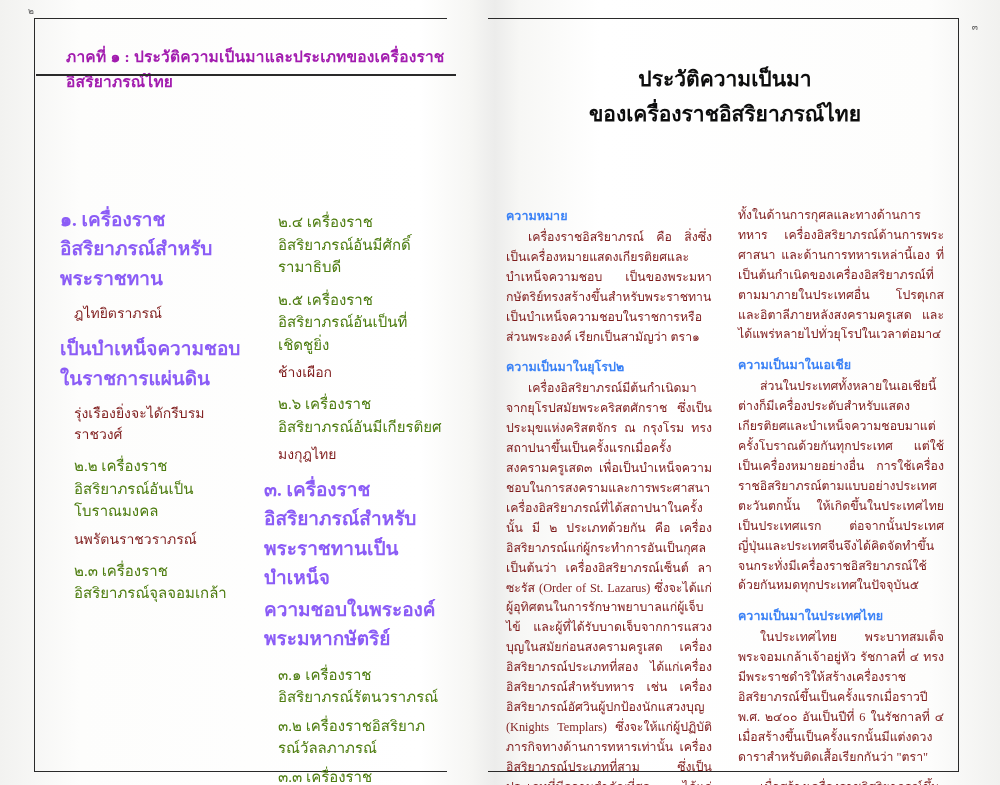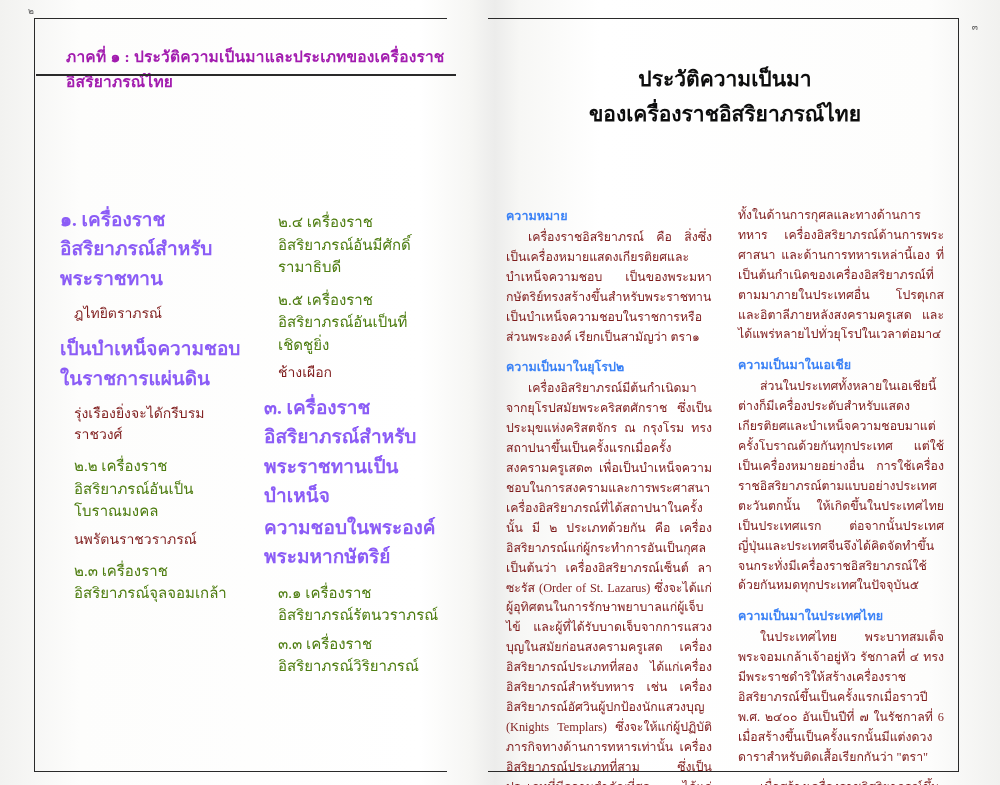--- a/index.html
+++ b/index.html
@@ -209,25 +209,30 @@
 
       <div class="toc-col">
         <div class="toc-block">
             <div class="toc-sub">๒.๔ เครื่องราชอิสริยาภรณ์อันมีศักดิ์รามาธิบดี</div>
           </div>
         <div class="toc-block">
             <div class="toc-sub">๒.๕ เครื่องราชอิสริยาภรณ์อันเป็นที่เชิดชูยิ่ง</div>
         <div class="toc-line">ช้างเผือก</div>
           </div>
         <div class="toc-block">
+            <div class="toc-sub">๒.๖ เครื่องราชอิสริยาภรณ์อันมีเกียรติยศ</div>
+        <div class="toc-line">มงกุฎไทย</div>
+          </div>
+        <div class="toc-block">
             <div class="toc-h">๓. เครื่องราชอิสริยาภรณ์สำหรับพระราชทานเป็นบำเหน็จ</div>
         <div class="toc-h">ความชอบในพระองค์พระมหากษัตริย์</div>
           </div>
         <div class="toc-block">
             <div class="toc-sub">๓.๑ เครื่องราชอิสริยาภรณ์รัตนวราภรณ์</div>
+        <div class="toc-sub">๓.๒ เครื่องราชอิสริยาภรณ์วัลลภาภรณ์</div>
         <div class="toc-sub">๓.๓ เครื่องราชอิสริยาภรณ์วิริยาภรณ์</div>
           </div>
       </div>
     </div>
   </div>
 
   <div class="right-page">
     <div class="right-frame"></div>
     <div class="folio-right">๓</div>
 
@@ -242,19 +247,19 @@
         <p class="para indent">เครื่องราชอิสริยาภรณ์ คือ สิ่งซึ่งเป็นเครื่องหมายแสดงเกียรติยศและบำเหน็จความชอบ เป็นของพระมหากษัตริย์ทรงสร้างขึ้นสำหรับพระราชทานเป็นบำเหน็จความชอบในราชการหรือส่วนพระองค์ เรียกเป็นสามัญว่า ตรา๑</p>
         <div class="sec-h">ความเป็นมาในยุโรป๒</div>
         <p class="para indent">เครื่องอิสริยาภรณ์มีต้นกำเนิดมาจากยุโรปสมัยพระคริสตศักราช ซึ่งเป็นประมุขแห่งคริสตจักร ณ กรุงโรม ทรงสถาปนาขึ้นเป็นครั้งแรกเมื่อครั้งสงครามครูเสด๓ เพื่อเป็นบำเหน็จความชอบในการสงครามและการพระศาสนา เครื่องอิสริยาภรณ์ที่ได้สถาปนาในครั้งนั้น มี ๒ ประเภทด้วยกัน คือ เครื่องอิสริยาภรณ์แก่ผู้กระทำการอันเป็นกุศลเป็นต้นว่า เครื่องอิสริยาภรณ์เซ็นต์ ลาซะรัส (Order of St. Lazarus) ซึ่งจะได้แก่ผู้อุทิศตนในการรักษาพยาบาลแก่ผู้เจ็บไข้ และผู้ที่ได้รับบาดเจ็บจากการแสวงบุญในสมัยก่อนสงครามครูเสด เครื่องอิสริยาภรณ์ประเภทที่สอง ได้แก่เครื่องอิสริยาภรณ์สำหรับทหาร เช่น เครื่องอิสริยาภรณ์อัศวินผู้ปกป้องนักแสวงบุญ (Knights Templars) ซึ่งจะให้แก่ผู้ปฏิบัติภารกิจทางด้านการทหารเท่านั้น เครื่องอิสริยาภรณ์ประเภทที่สาม ซึ่งเป็นประเภทที่มีความสำคัญที่สุด ได้แก่เครื่องอิสริยาภรณ์ เซ็นต์ จอห์น แห่งเยรูซาเล็ม (Order of St. John of Jerusalem) ซึ่งต่อมารู้จักกันในนามเครื่องอิสริยาภรณ์มอลตา (Order of the Malta) ซึ่งให้แก่ผู้ประกอบคุณงามความดี</p>
       </div>
 
       <div class="col">
         <p class="para">ทั้งในด้านการกุศลและทางด้านการทหาร เครื่องอิสริยาภรณ์ด้านการพระศาสนา และด้านการทหารเหล่านี้เอง ที่เป็นต้นกำเนิดของเครื่องอิสริยาภรณ์ที่ตามมาภายในประเทศอื่น โปรตุเกส และอิตาลีภายหลังสงครามครูเสด และได้แพร่หลายไปทั่วยุโรปในเวลาต่อมา๔</p>
         <div class="sec-h">ความเป็นมาในเอเชีย</div>
         <p class="para indent">ส่วนในประเทศทั้งหลายในเอเชียนี้ ต่างก็มีเครื่องประดับสำหรับแสดงเกียรติยศและบำเหน็จความชอบมาแต่ครั้งโบราณด้วยกันทุกประเทศ แต่ใช้เป็นเครื่องหมายอย่างอื่น การใช้เครื่องราชอิสริยาภรณ์ตามแบบอย่างประเทศตะวันตกนั้น ให้เกิดขึ้นในประเทศไทยเป็นประเทศแรก ต่อจากนั้นประเทศญี่ปุ่นและประเทศจีนจึงได้คิดจัดทำขึ้น จนกระทั่งมีเครื่องราชอิสริยาภรณ์ใช้ด้วยกันหมดทุกประเทศในปัจจุบัน๕</p>
         <div class="sec-h">ความเป็นมาในประเทศไทย</div>
-        <p class="para indent">ในประเทศไทย พระบาทสมเด็จพระจอมเกล้าเจ้าอยู่หัว รัชกาลที่ ๔ ทรงมีพระราชดำริให้สร้างเครื่องราชอิสริยาภรณ์ขึ้นเป็นครั้งแรกเมื่อราวปี พ.ศ. ๒๔๐๐ อันเป็นปีที่ ๗ ในรัชกาลที่ 6 เมื่อสร้างขึ้นเป็นครั้งแรกนั้นมีแต่งดวงดาราสำหรับติดเสื้อเรียกกันว่า "ตรา"</p>
+        <p class="para indent">ในประเทศไทย พระบาทสมเด็จพระจอมเกล้าเจ้าอยู่หัว รัชกาลที่ ๔ ทรงมีพระราชดำริให้สร้างเครื่องราชอิสริยาภรณ์ขึ้นเป็นครั้งแรกเมื่อราวปี พ.ศ. ๒๔๐๐ อันเป็นปีที่ 6 ในรัชกาลที่ ๔ เมื่อสร้างขึ้นเป็นครั้งแรกนั้นมีแต่งดวงดาราสำหรับติดเสื้อเรียกกันว่า "ตรา"</p>
         <p class="para indent">เมื่อสร้างเครื่องราชอิสริยาภรณ์ขึ้นเป็นครั้งแรกนั้น ยังไม่มีพระราชบัญญัติให้เรียกอย่างไร แต่พระราชหัตถเลขาของพระบาทสมเด็จพระจอมเกล้าเจ้าอยู่หัวทรงเรียกในพระราชนิพนธ์ว่า "เครื่องประดับสำหรับยศ" โดยทรงใช้คำว่า "เครื่องราชอิสริยยศ" หมายถึง</p>
       </div>
     </div>
   </div>
 
 </div>
 
 </body></html>

